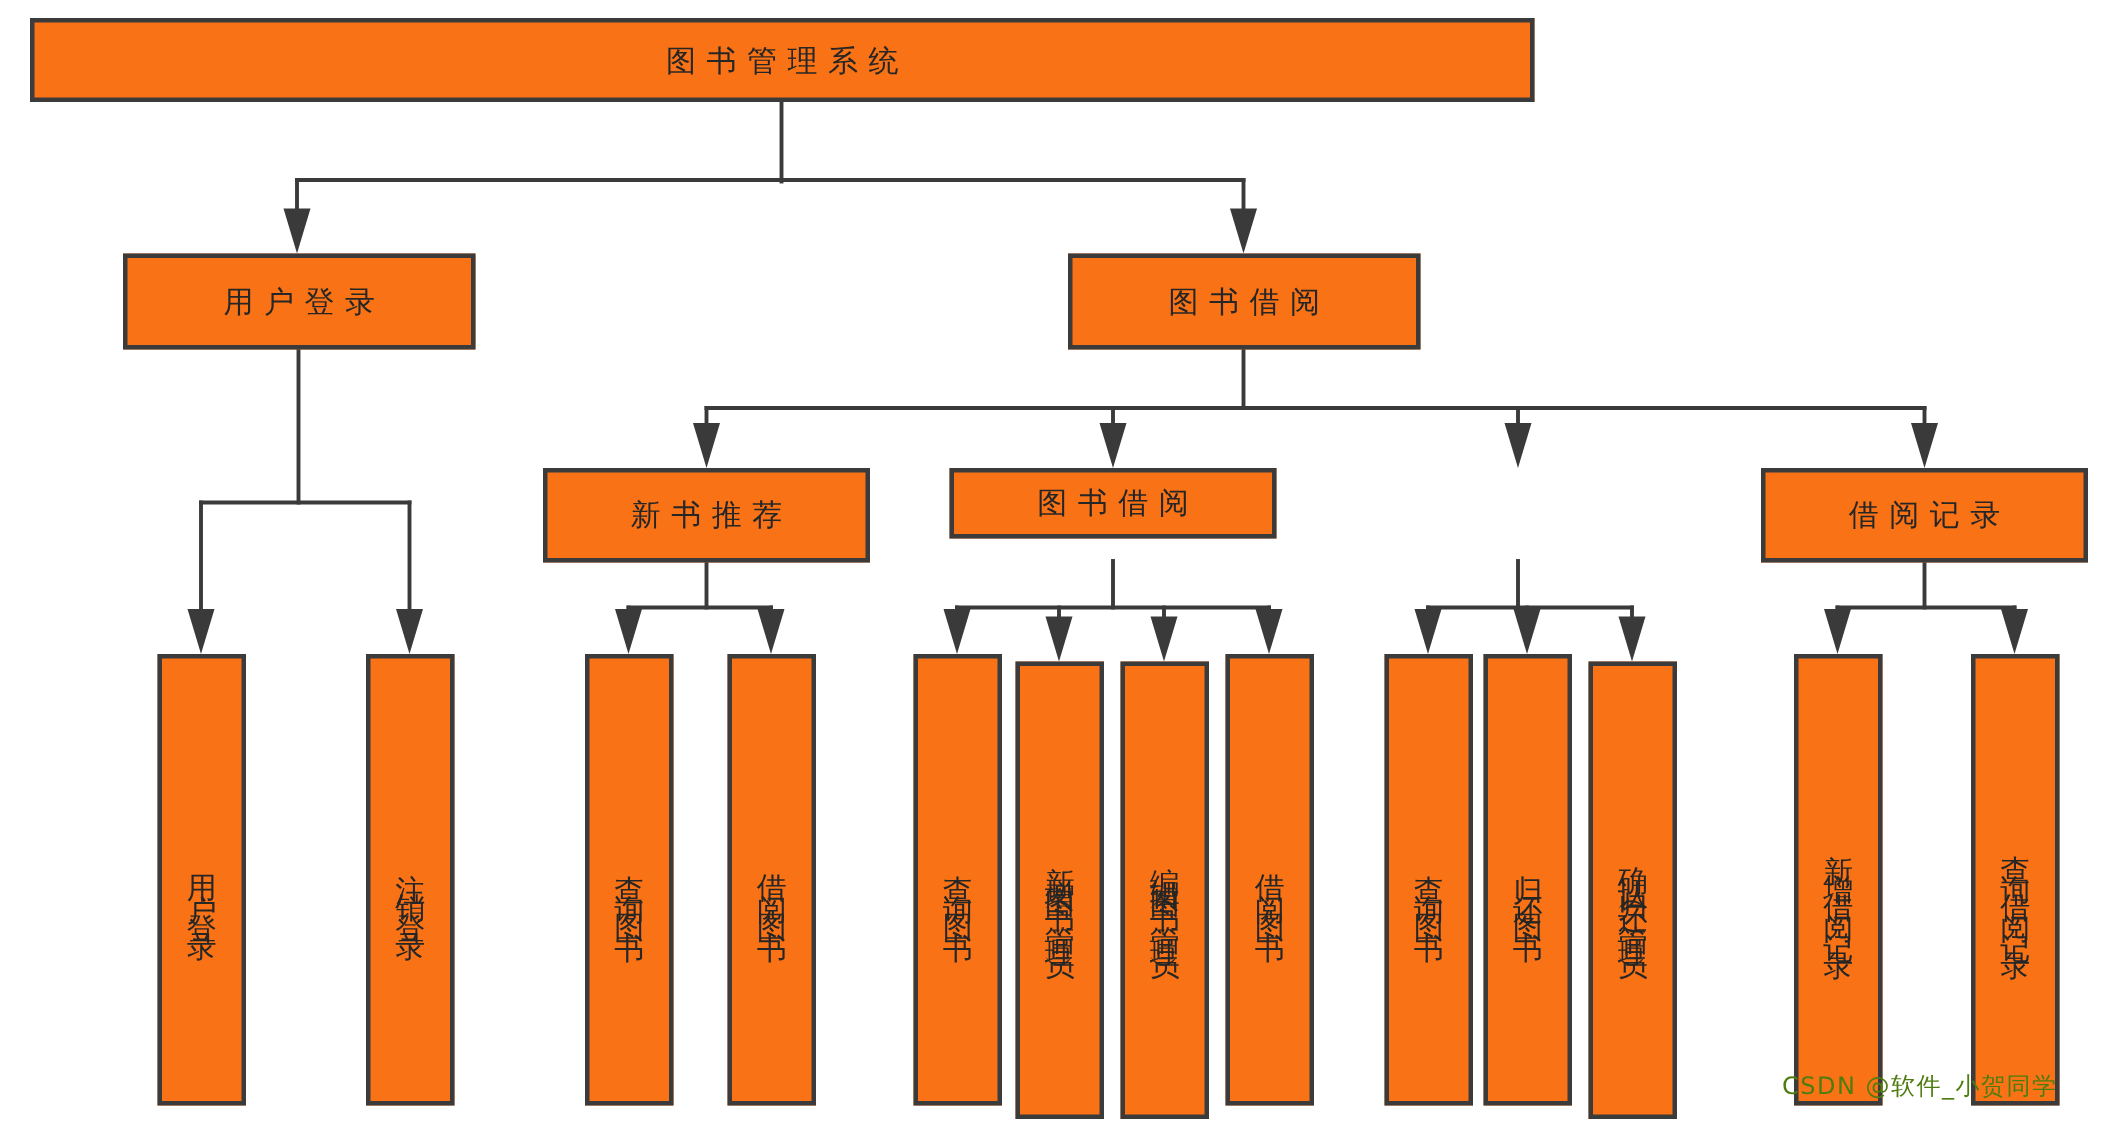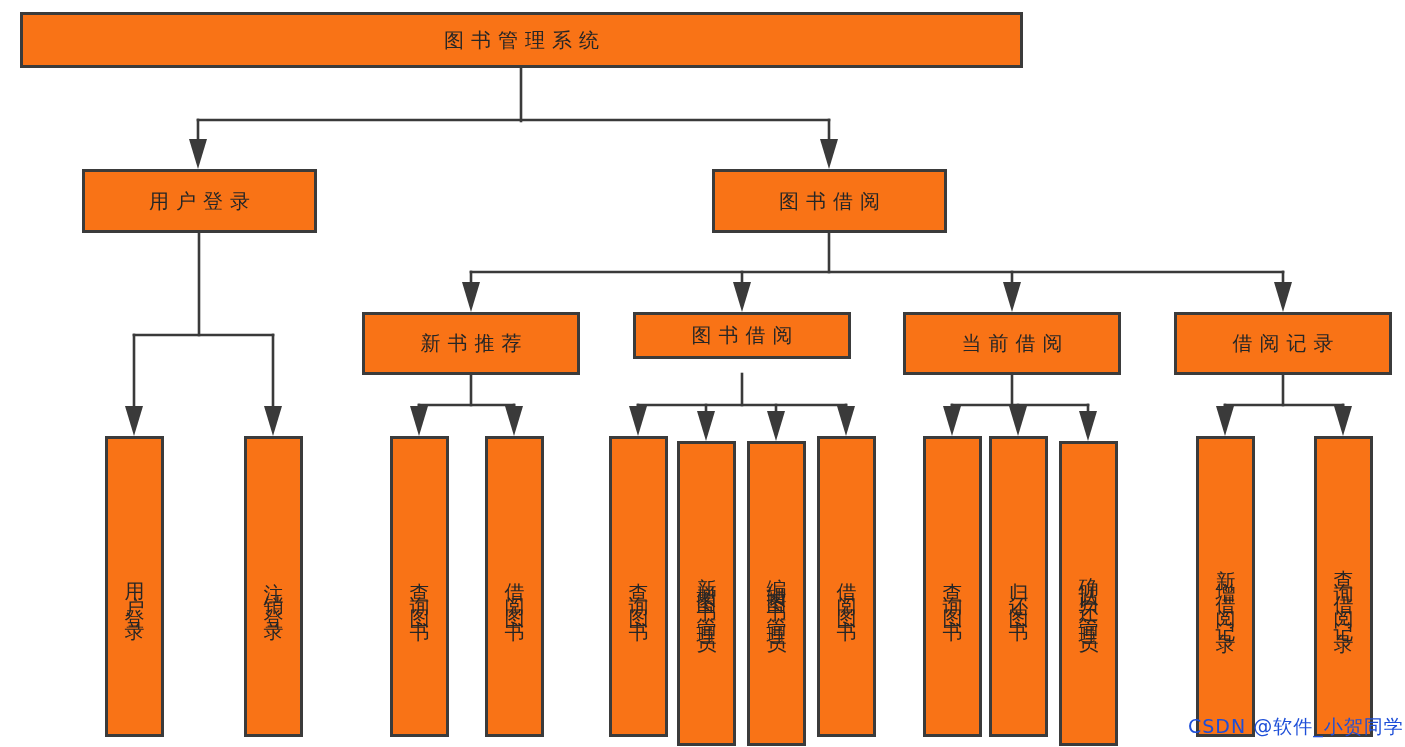--- a/index.html
+++ b/index.html
@@ -58,23 +58,23 @@
   .l-a0 { left: 105px; }  .l-a1 { left: 244px; }
   .l-b0 { left: 390px; }  .l-b1 { left: 485px; }
   .l-c0 { left: 609px; }  .l-c1 { left: 677px; } .l-c2 { left: 747px; } .l-c3 { left: 817px; }
   .l-d0 { left: 923px; }  .l-d1 { left: 989px; } .l-d2 { left: 1059px; }
   .l-e0 { left: 1196px; } .l-e1 { left: 1314px; }
 
   .watermark {
     position: absolute;
     left: 1188px;
     top: 714px;
-    font-size: 19px;
+    font-size: 16px;
     letter-spacing: 1px;
-    color: #1d4ed8;
+    color: #4d7c0f;
     white-space: nowrap;
   }
 </style>
 </head>
 <body>
 
 <div class="canvas">
 
   <svg class="wires" width="1405" height="747" viewBox="0 0 1405 747">
     <g>
@@ -161,23 +161,20 @@
   <div class="box n-bmgmt">
     <span class="lbl">图书借阅</span>
   </div>
 
   <div class="box n-g0">
     <span class="lbl">新书推荐</span>
   </div>
   <div class="box n-g1">
     <span class="lbl">图书借阅</span>
   </div>
-  <div class="box n-g2">
-    <span class="lbl">当前借阅</span>
-  </div>
   <div class="box n-g3">
     <span class="lbl">借阅记录</span>
   </div>
 
   <div class="box leaf l-a0">
     <span class="v-lbl">用户登录</span>
   </div>
   <div class="box leaf l-a1">
     <span class="v-lbl">注销登录</span>
   </div>

